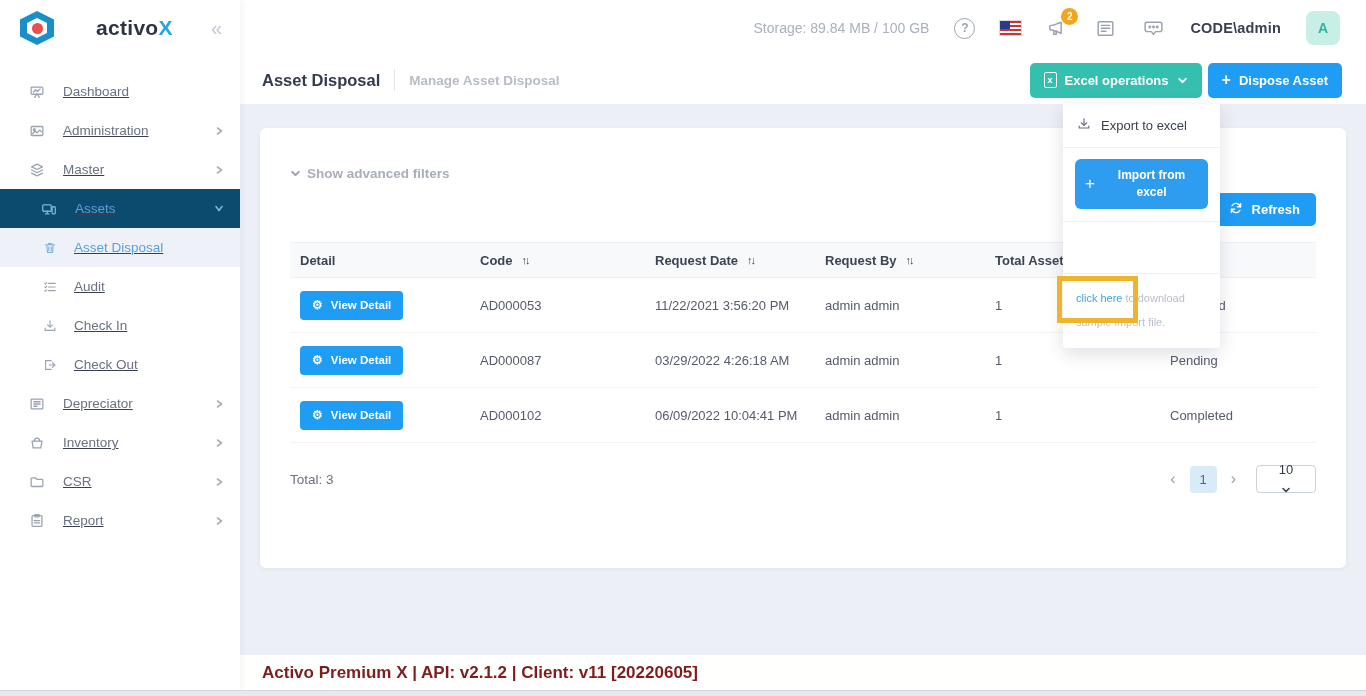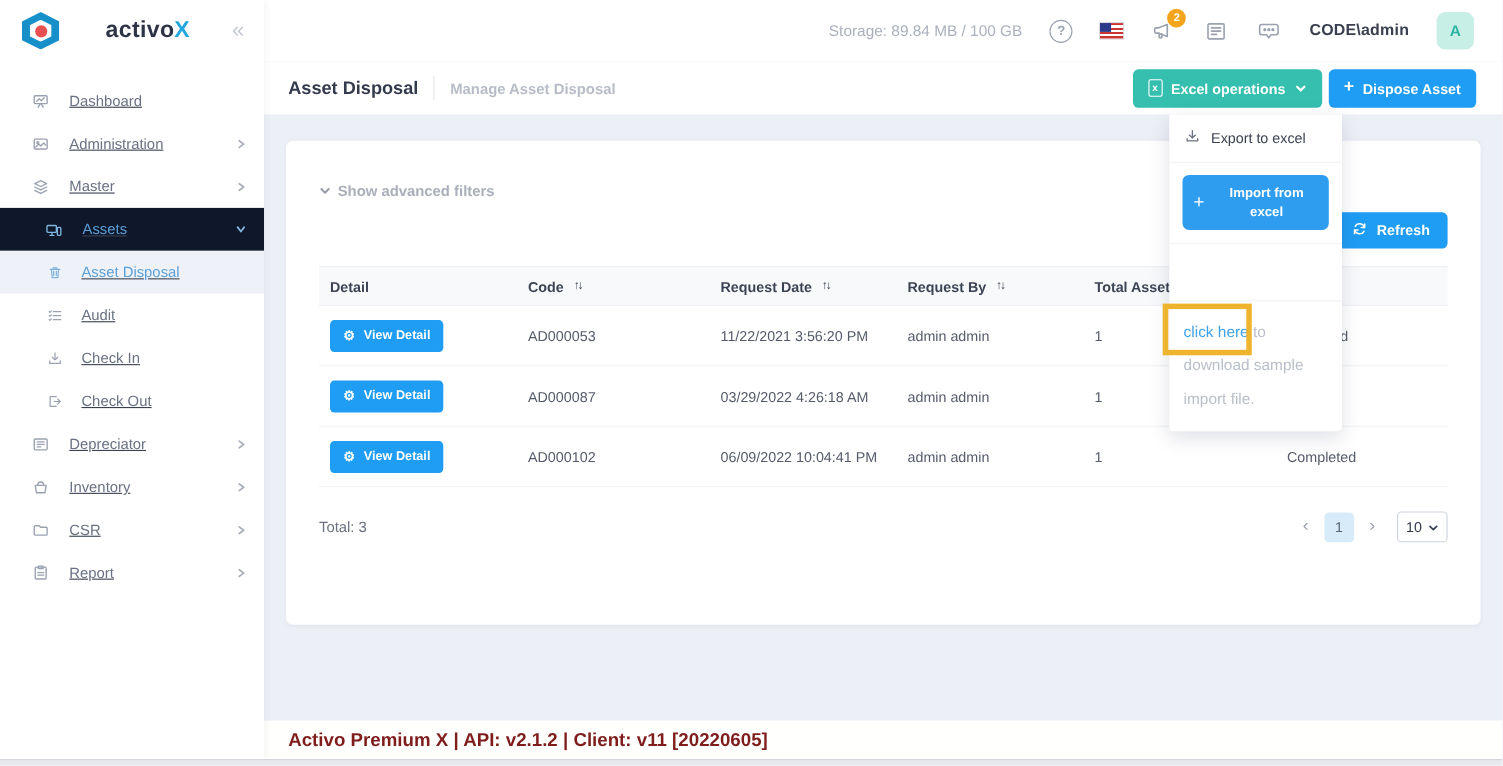--- a/index.html
+++ b/index.html
@@ -19,21 +19,21 @@
   .logo-text .accent { color:#22a7e0; font-weight:700; }
   .collapse { margin-left:auto; color:#c3c7d1; font-size:20px; cursor:pointer; line-height:1; }
 
   .nav { padding-top:16px;text-decoration:underline; }
   .nav-item { height:39px; display:flex; align-items:center; padding:0 16px 0 28px; cursor:pointer;
               font-size:13.5px; color:#6a7183; }
   .nav-item .ic { width:18px; height:18px; flex:0 0 18px; margin-right:17px; display:flex; align-items:center; justify-content:center; }
   .nav-item svg { stroke:#9aa2b1; fill:none; stroke-width:1.4; stroke-linecap:round; stroke-linejoin:round; }
   .nav-item .chev { margin-left:auto; display:flex; }
   .nav-item .chev svg { stroke:#a9aebb; stroke-width:1.6; }
-  .nav-item.active { background:#0f172a; color:#5b9fd8;padding-left:40px; }
+  .nav-item.active { background:#0c4a6e; color:#5b9fd8;padding-left:40px; }
   .nav-item.active svg { stroke:#7fb4de; }
   .nav-item.sub { padding-left:42px; }
   .nav-item.sub .ic { margin-right:16px; width:16px; flex-basis:16px; }
   .nav-item.sub.active { background:#eef2f8; }
 
   
   .topbar { position:absolute; left:240px; top:0; width:1126px; height:56px; background:#fff;
             display:flex; align-items:center; justify-content:flex-end; gap:25px; padding-right:26px; z-index:5; }
   .storage { color:#aab0bd; font-size:14px; }
   .tb-ic { display:flex; align-items:center; justify-content:center; cursor:pointer; position:relative; }
@@ -92,43 +92,43 @@
   .trow { height:55px; border-bottom:1px solid #f1f3f6; font-size:13px; color:#555b6a; }
   .td { padding-left:10px; }
   .btn-view { background:#1f9cf4; height:29px; padding:0 12px; font-size:11.5px; border-radius:4px; }
   .btn-view .gear { font-size:12px; line-height:1; }
   .tfoot { display:flex; align-items:center; margin-top:22px; }
   .total { color:#6b7180; font-size:13.5px; }
   .pager { margin-left:auto; display:flex; align-items:center; gap:10px; }
   .pg-arrow { color:#9aa0ac; font-size:16px; cursor:pointer; padding:0 4px; }
   .pg-num { width:27px; height:27px; background:#d8ebf9; color:#58616f; border-radius:4px; font-size:13px;
             display:flex; align-items:center; justify-content:center; cursor:pointer; }
-  .pg-size { width:46px; height:28px; border:1px solid #ccd2da; border-radius:4px; display:flex; align-items:center;
-             justify-content:center; gap:5px; font-size:13px; color:#333a4c; cursor:pointer; margin-left:6px; }
+  .pg-size { width:60px; height:28px; border:1px solid #ccd2da; border-radius:4px; display:flex; align-items:center;
+             justify-content:center; gap:5px; font-size:13px; color:#333a4c; cursor:pointer; margin-left:6px;flex-direction:column; }
   .pg-size svg { stroke:#3c4454; fill:none; stroke-width:1.6; stroke-linecap:round; stroke-linejoin:round; }
 
   
   .footer { position:absolute; left:240px; top:655px; width:1126px; height:35px; background:#fffffd;
             display:flex; align-items:center; padding-left:22px; }
   .footer span { color:#7f1d1d; font-size:17px; font-weight:600; }
   .bottom-strip { position:absolute; left:0; top:690px; width:1366px; height:6px; background:#e7e9ed;
                   border-top:1px solid #d3d6db; z-index:60; }
 
   
   .dropdown { position:absolute; left:1063px; top:104px; width:157px; background:#fff; z-index:40;
               box-shadow:0 6px 18px rgba(40,50,80,.15); border-radius:0 0 4px 4px; }
   .dd-export { display:flex; align-items:center; gap:9px; padding:12px 13px; font-size:13px; color:#3b4150;
                border-bottom:1px solid #f1f1f3; cursor:pointer; }
   .dd-export svg { stroke:#6b7280; fill:none; stroke-width:1.5; stroke-linecap:round; stroke-linejoin:round; }
   .dd-import-wrap { padding:11px 12px 12px; border-bottom:1px solid #f1f1f3; }
   .btn-import { background:#2e9df0; width:100%; border-radius:6px; padding:8px 10px; font-size:12px; line-height:1.4;
                 display:flex; align-items:center; gap:10px; text-align:center; }
   .btn-import .plus { font-size:17px; font-weight:400; }
   .dd-filezone { height:52px; border-bottom:1px solid #f1f1f3; cursor:pointer; }
-  .dd-hint { padding:12px 13px 14px; font-size:14px; line-height:2.2; color:#b9bfca; }
+  .dd-hint { padding:12px 13px 14px; font-size:11px; line-height:2.2; color:#b9bfca; }
   .dd-hint a { color:#3da3e8; text-decoration:none; cursor:pointer; }
 
   
   .annotation { position:absolute; left:1057px; top:276px; width:81px; height:47px;
                 border:5px solid #efb42e; z-index:50; pointer-events:none; }
 </style>
 </head>
 <body>
 
 <div class="stage">

